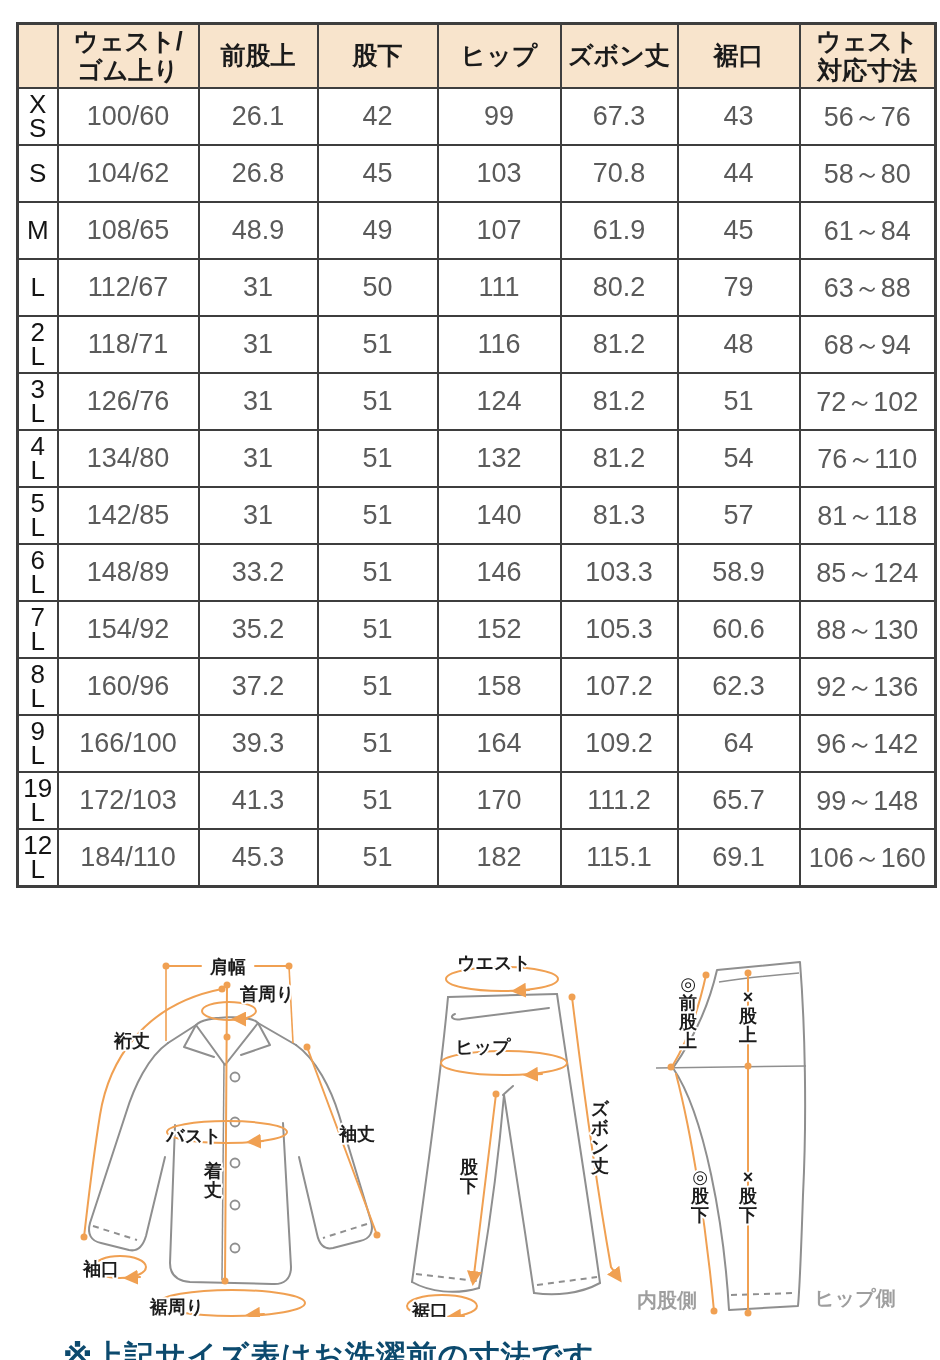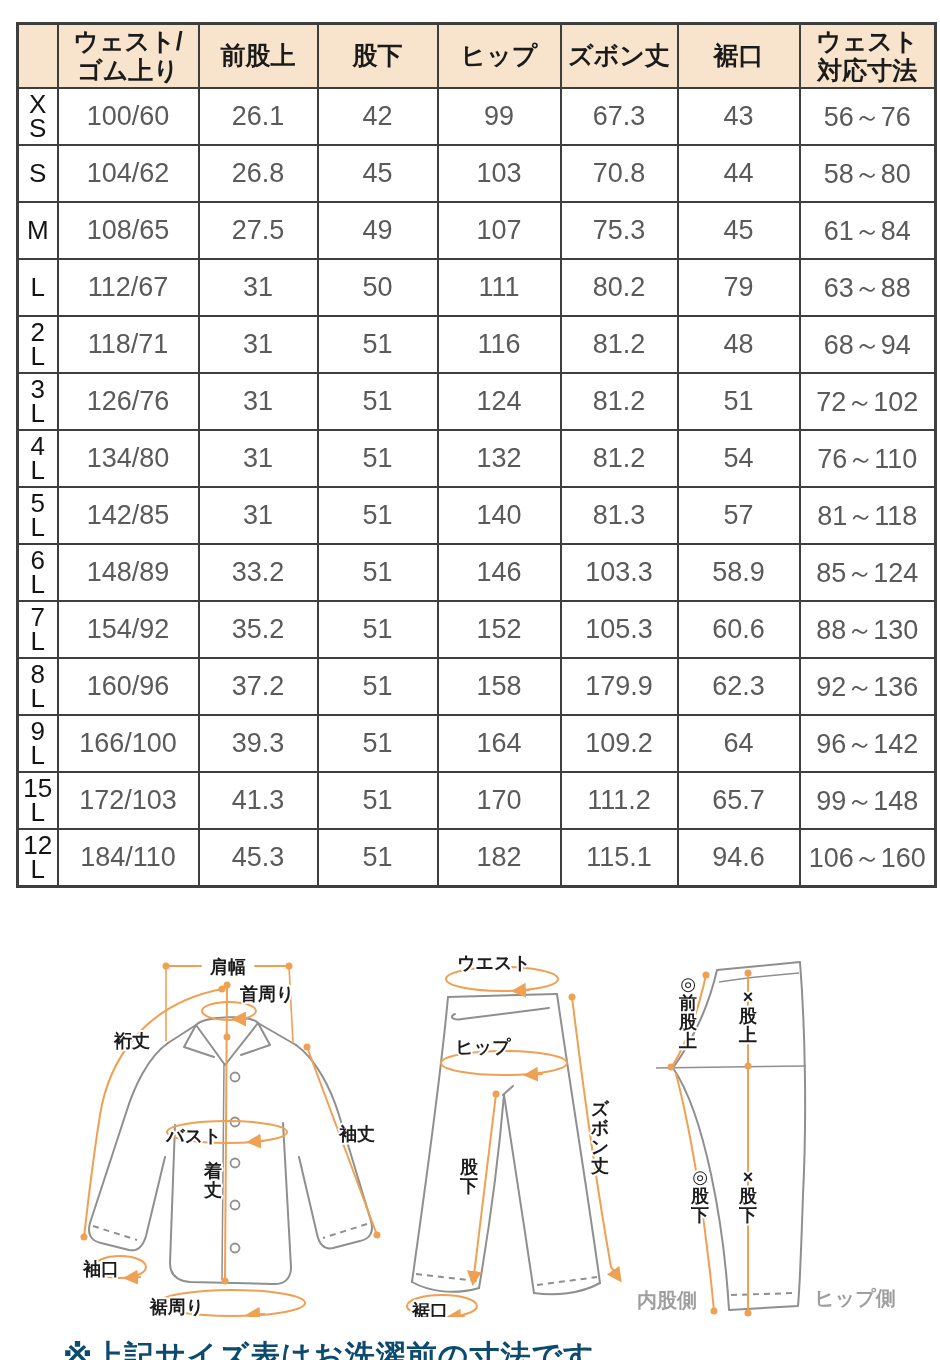--- a/index.html
+++ b/index.html
@@ -104,24 +104,24 @@
         <td class="value">26.8</td>
         <td class="value">45</td>
         <td class="value">103</td>
         <td class="value">70.8</td>
         <td class="value">44</td>
         <td class="value">58～80</td>
       </tr>
       <tr>
         <td class="size">M</td>
         <td class="value">108/65</td>
-        <td class="value">27.5</td>
+        <td class="value">48.9</td>
         <td class="value">49</td>
         <td class="value">107</td>
-        <td class="value">75.3</td>
+        <td class="value">61.9</td>
         <td class="value">45</td>
         <td class="value">61～84</td>
       </tr>
       <tr>
         <td class="size">L</td>
         <td class="value">112/67</td>
         <td class="value">31</td>
         <td class="value">50</td>
         <td class="value">111</td>
         <td class="value">80.2</td>
@@ -194,55 +194,55 @@
         <td class="value">60.6</td>
         <td class="value">88～130</td>
       </tr>
       <tr>
         <td class="size">8
 L</td>
         <td class="value">160/96</td>
         <td class="value">37.2</td>
         <td class="value">51</td>
         <td class="value">158</td>
-        <td class="value">179.9</td>
+        <td class="value">107.2</td>
         <td class="value">62.3</td>
         <td class="value">92～136</td>
       </tr>
       <tr>
         <td class="size">9
 L</td>
         <td class="value">166/100</td>
         <td class="value">39.3</td>
         <td class="value">51</td>
         <td class="value">164</td>
         <td class="value">109.2</td>
         <td class="value">64</td>
         <td class="value">96～142</td>
       </tr>
       <tr>
-        <td class="size">15
+        <td class="size">19
 L</td>
         <td class="value">172/103</td>
         <td class="value">41.3</td>
         <td class="value">51</td>
         <td class="value">170</td>
         <td class="value">111.2</td>
         <td class="value">65.7</td>
         <td class="value">99～148</td>
       </tr>
       <tr>
         <td class="size">12
 L</td>
         <td class="value">184/110</td>
         <td class="value">45.3</td>
         <td class="value">51</td>
         <td class="value">182</td>
         <td class="value">115.1</td>
-        <td class="value">94.6</td>
+        <td class="value">69.1</td>
         <td class="value">106～160</td>
       </tr>
     </tbody>
 </table>
 
 <div class="diagrams">
 <svg width="940" height="372" viewBox="0 0 940 372" xmlns="http://www.w3.org/2000/svg">
   <defs>
     <marker id="ah" viewBox="0 0 10 10" refX="8" refY="5" markerWidth="7.5" markerHeight="7.5" orient="auto-start-reverse">
       <path d="M0,0 L10,5 L0,10 z" class="ahf"></path>

